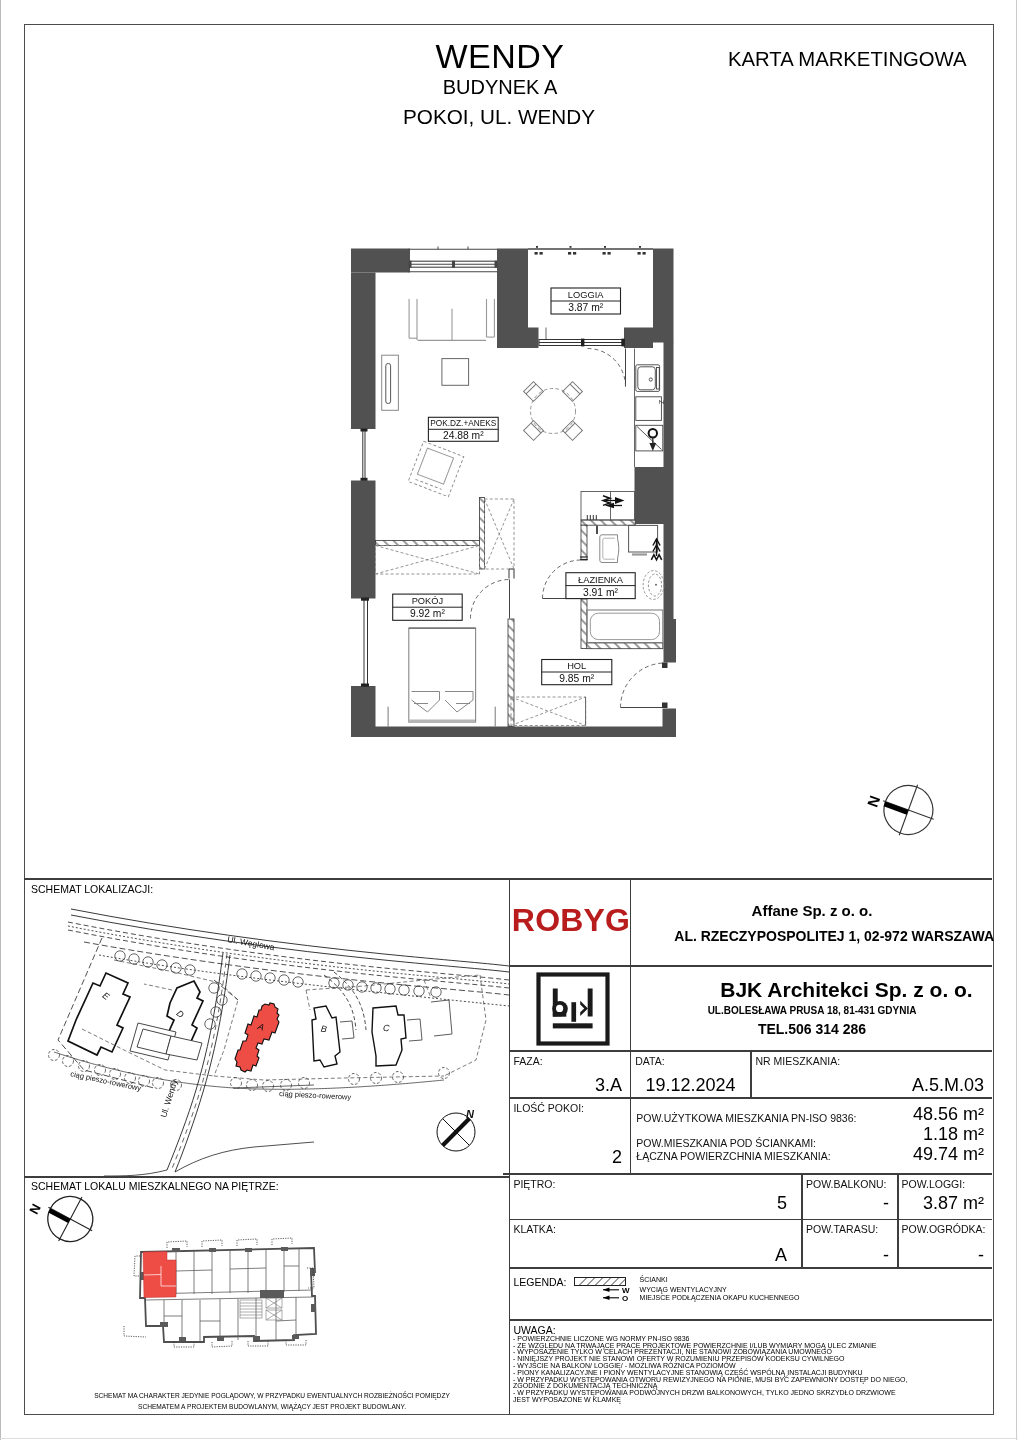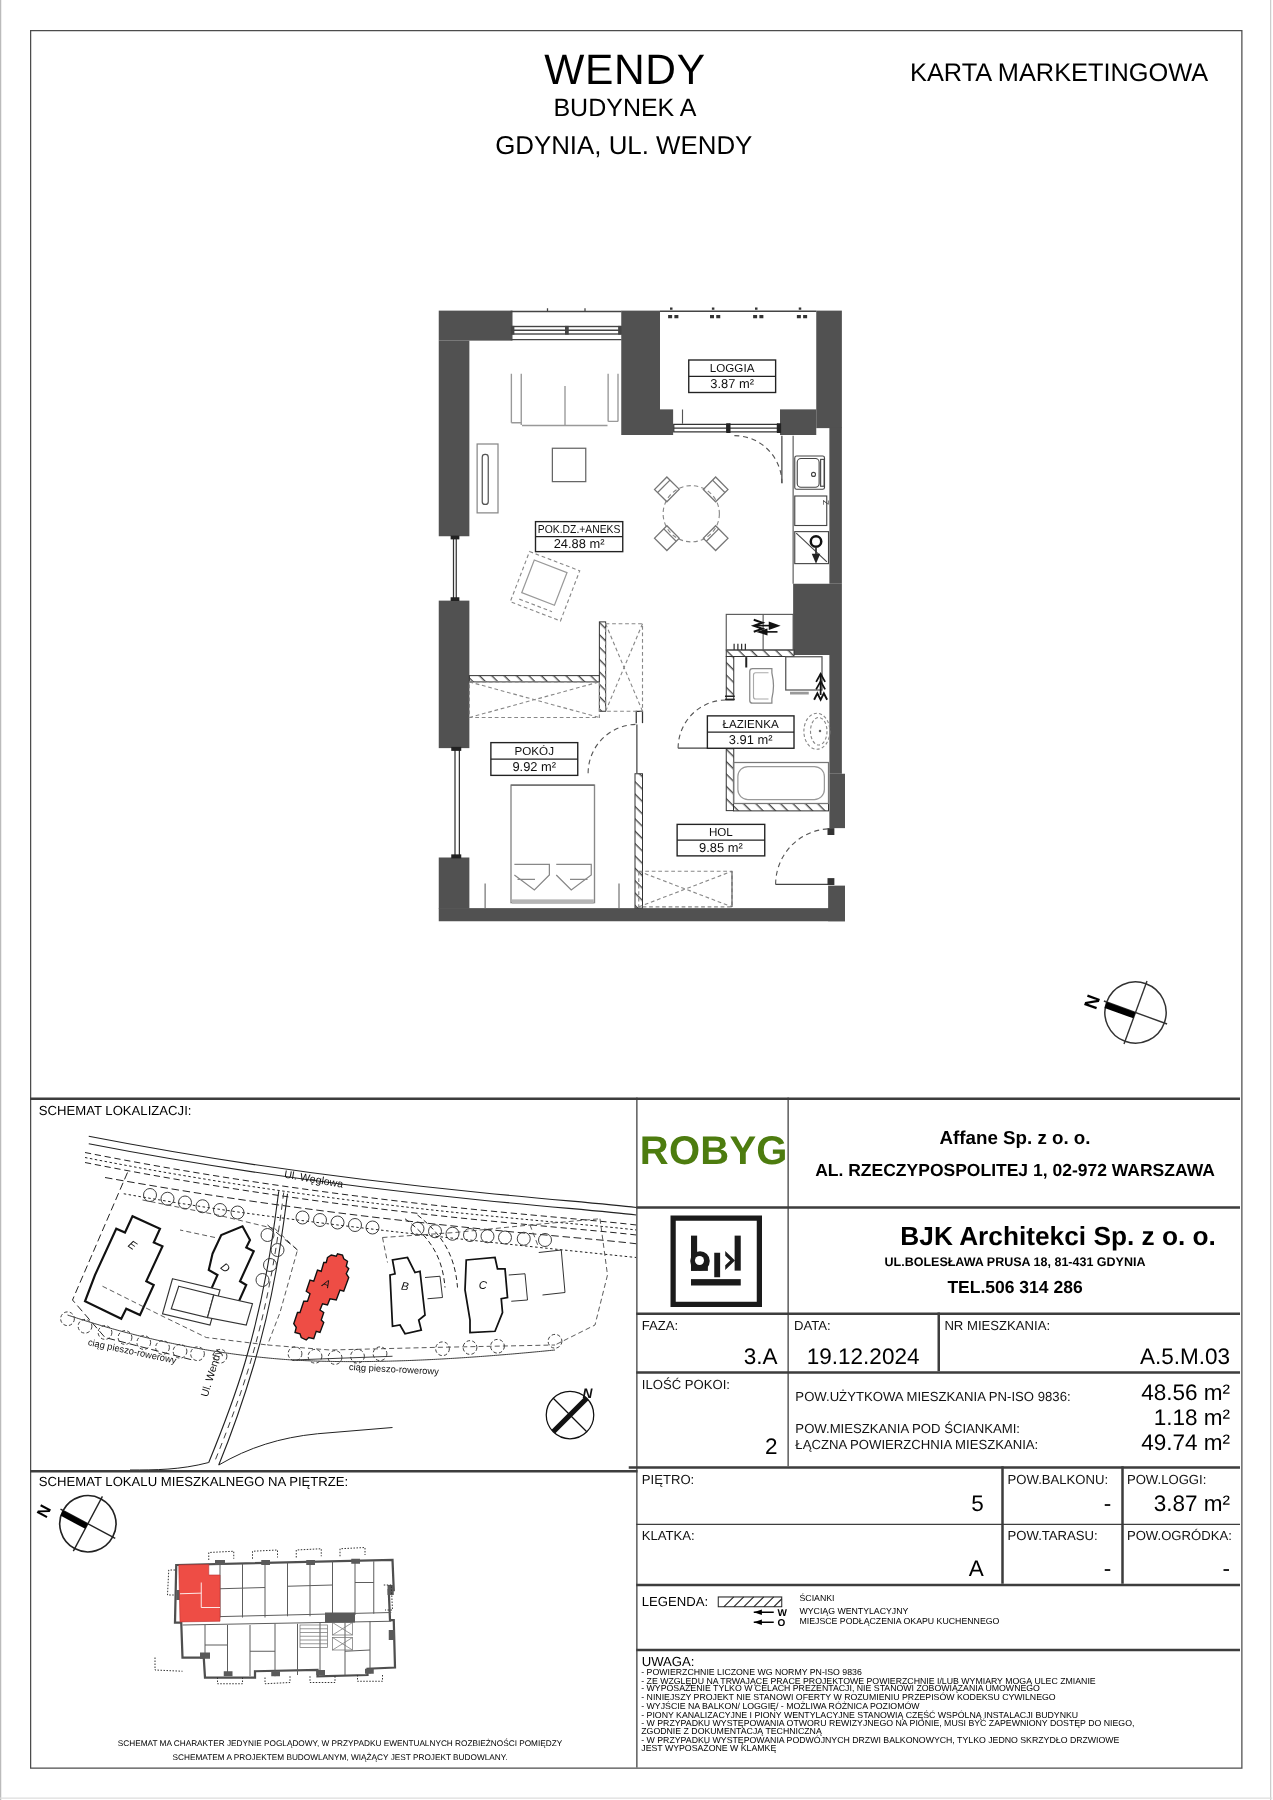--- a/index.html
+++ b/index.html
@@ -14,21 +14,21 @@
 <body>
 
 <div class="abs" style="left:24px;top:24px;width:968px;height:1389px;border:1.8px solid #4c4c4c"></div>
 
 <div class="abs" style="left:0px;top:0px;width:1px;height:1440px;background:#bbb"></div>
 <div class="abs" style="left:1016px;top:0px;width:1px;height:1440px;background:#ccc"></div>
 <div class="abs" style="left:0px;top:1438px;width:1018px;height:1px;background:#ddd"></div>
 
 <div class="abs" style="left:0px;top:39px;width:1000px;text-align:center;font-size:34px;line-height:1;letter-spacing:0.5px">WENDY</div>
 <div class="abs" style="left:0px;top:77px;width:1000px;text-align:center;font-size:20px;line-height:1">BUDYNEK A</div>
-<div class="abs" style="left:0px;top:106.5px;width:998px;text-align:center;font-size:20.7px;line-height:1">GDYNIA, UL. WENDY</div>
+<div class="abs" style="left:0px;top:106.5px;width:998px;text-align:center;font-size:20.7px;line-height:1">POKOI, UL. WENDY</div>
 <div class="abs" style="left:728px;top:48.8px;width:260px;font-size:20.3px;line-height:1">KARTA MARKETINGOWA</div>
 
 <svg id="plan" class="abs" style="left:330px;top:240px" width="370" height="510" viewBox="330 240 370 510">
 <defs>
 <pattern id="hatch" width="7" height="7" patternUnits="userSpaceOnUse" patternTransform="rotate(-45)">
   <rect width="7" height="7" fill="#fff"></rect>
   <line x1="1" y1="0" x2="1" y2="7" stroke="#3a3a3a" stroke-width="1"></line>
 </pattern>
 </defs>
 <g fill="#515151" stroke="none">
@@ -300,23 +300,23 @@
 <div class="hl" style="left:508.5px;top:1097px;width:483.5px"></div>
 <div class="hl" style="left:503px;top:1173px;width:489px"></div>
 <div class="hl" style="left:508.5px;top:1218.5px;width:483.5px"></div>
 <div class="hl" style="left:508.5px;top:1267px;width:483.5px"></div>
 <div class="hl" style="left:508.5px;top:1319px;width:483.5px"></div>
 <div class="vl" style="left:629.5px;top:878px;height:295px"></div>
 <div class="vl" style="left:750px;top:1050px;height:47px"></div>
 <div class="vl" style="left:801px;top:1173px;height:94px"></div>
 <div class="vl" style="left:897px;top:1173px;height:94px"></div>
 
-<div class="abs" style="left:509px;top:904px;width:124px;text-align:center;font-size:32px;line-height:1;font-weight:bold;color:#4d7c0f;letter-spacing:0.2px">ROBYG</div>
+<div class="abs" style="left:509px;top:904px;width:124px;text-align:center;font-size:32px;line-height:1;font-weight:bold;color:#b91c1c;letter-spacing:0.2px">ROBYG</div>
 <div class="abs" style="left:630px;top:903px;width:364px;text-align:center;font-size:15px;line-height:1;font-weight:bold">Affane Sp. z o. o.</div>
-<div class="abs" style="left:630px;top:929.4px;width:364px;text-align:center;font-size:14px;line-height:1;font-weight:bold">AL. RZECZYPOSPOLITEJ 1, 02-972 WARSZAWA</div>
+<div class="abs" style="left:630px;top:929.4px;width:364px;text-align:right;font-size:14px;line-height:1;font-weight:bold">AL. RZECZYPOSPOLITEJ 1, 02-972 WARSZAWA</div>
 
 <svg id="bjk" class="abs" style="left:535.5px;top:971.5px" width="74" height="74" viewBox="0 0 74 74">
   <rect x="2.5" y="2.5" width="69" height="69" fill="none" stroke="#1a1a1a" stroke-width="4.2"></rect>
   <g fill="#1a1a1a">
     <rect x="16.8" y="16.5" width="4.9" height="28"></rect>
     <circle cx="24" cy="36.8" r="7.8"></circle>
     <rect x="16.8" y="40.5" width="13.5" height="4.2"></rect>
     <rect x="35.4" y="30.2" width="4.7" height="19.6"></rect>
     <rect x="51.7" y="16.5" width="4.9" height="28"></rect>
     <rect x="16.8" y="51.3" width="39.8" height="5.1"></rect>

